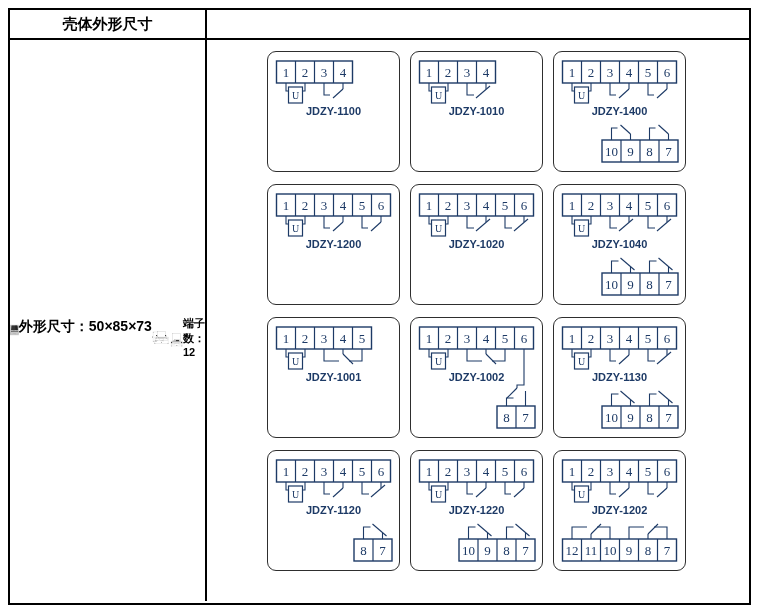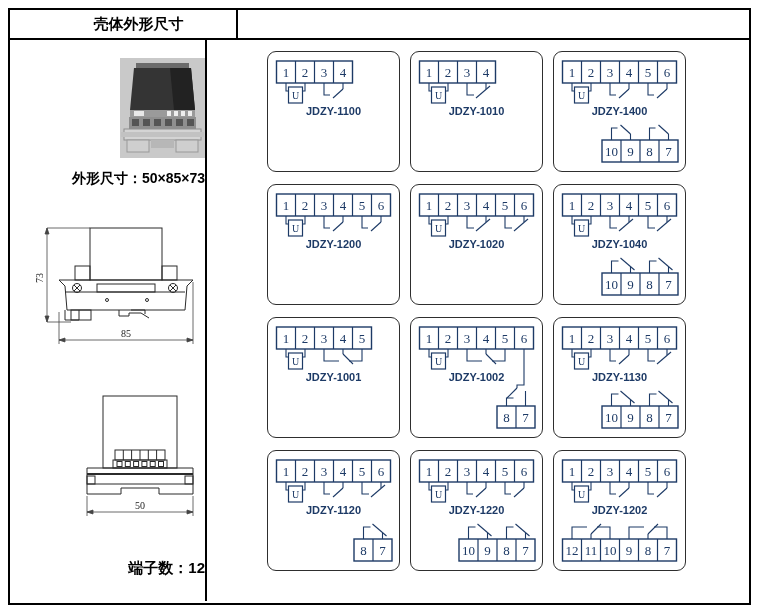--- a/index.html
+++ b/index.html
@@ -1,28 +1,28 @@
 <!DOCTYPE html>
 <html><head>
 <meta charset="utf-8">
 <style>
   html,body{margin:0;padding:0;background:#fff;}
   .page{position:relative;width:759px;height:613px;background:#fff;overflow:hidden;
         font-family:"Liberation Sans","DejaVu Sans",sans-serif;}
   .frame{position:absolute;left:8px;top:8px;width:739px;height:593px;border:2px solid #000;background:#fff;}
   .hdr{display:flex;height:28px;border-bottom:2px solid #000;}
-  .hcell{display:flex;align-items:center;justify-content:center;font-weight:bold;font-size:15px;color:#000;padding-left:31px;}
+  .hcell{display:flex;align-items:center;justify-content:center;font-weight:bold;font-size:15px;color:#000;}
   .hcell.left{width:195px;border-right:2px solid #000;}
   .hcell.right{flex:1;}
   .bodyrow{display:flex;height:561px;}
-  .leftcol{width:195px;border-right:2px solid #000;display:flex;flex-direction:column;align-items:flex-end;}
+  .leftcol{width:195px;border-right:2px solid #000;display:flex;align-items:center;}
   .rightcol{flex:1;position:relative;}
   .photo{margin-top:18px;}
   .dimtext{margin-top:12px;font-size:14px;font-weight:bold;color:#000;white-space:nowrap;}
-  .cnttext{margin-top:32px;font-size:15px;font-weight:bold;color:#000;}
+  .cnttext{margin-top:32px;font-size:11px;font-weight:bold;color:#000;}
   .sideview{margin-top:34px;}
   .frontview{margin-top:40px;}
   .card{position:absolute;width:131px;height:119px;border:1.5px solid #2e2e2e;border-radius:9px;background:#fff;}
   .card svg{position:absolute;left:0;top:0;}
   .drw{stroke:#2b2b2b;stroke-width:1;fill:none;}
   .dim{stroke:#444;stroke-width:0.8;fill:none;}
   .dimlab{font-family:"Liberation Serif","DejaVu Serif",serif;font-size:10px;fill:#222;}
 </style>
 </head>
 <body>

